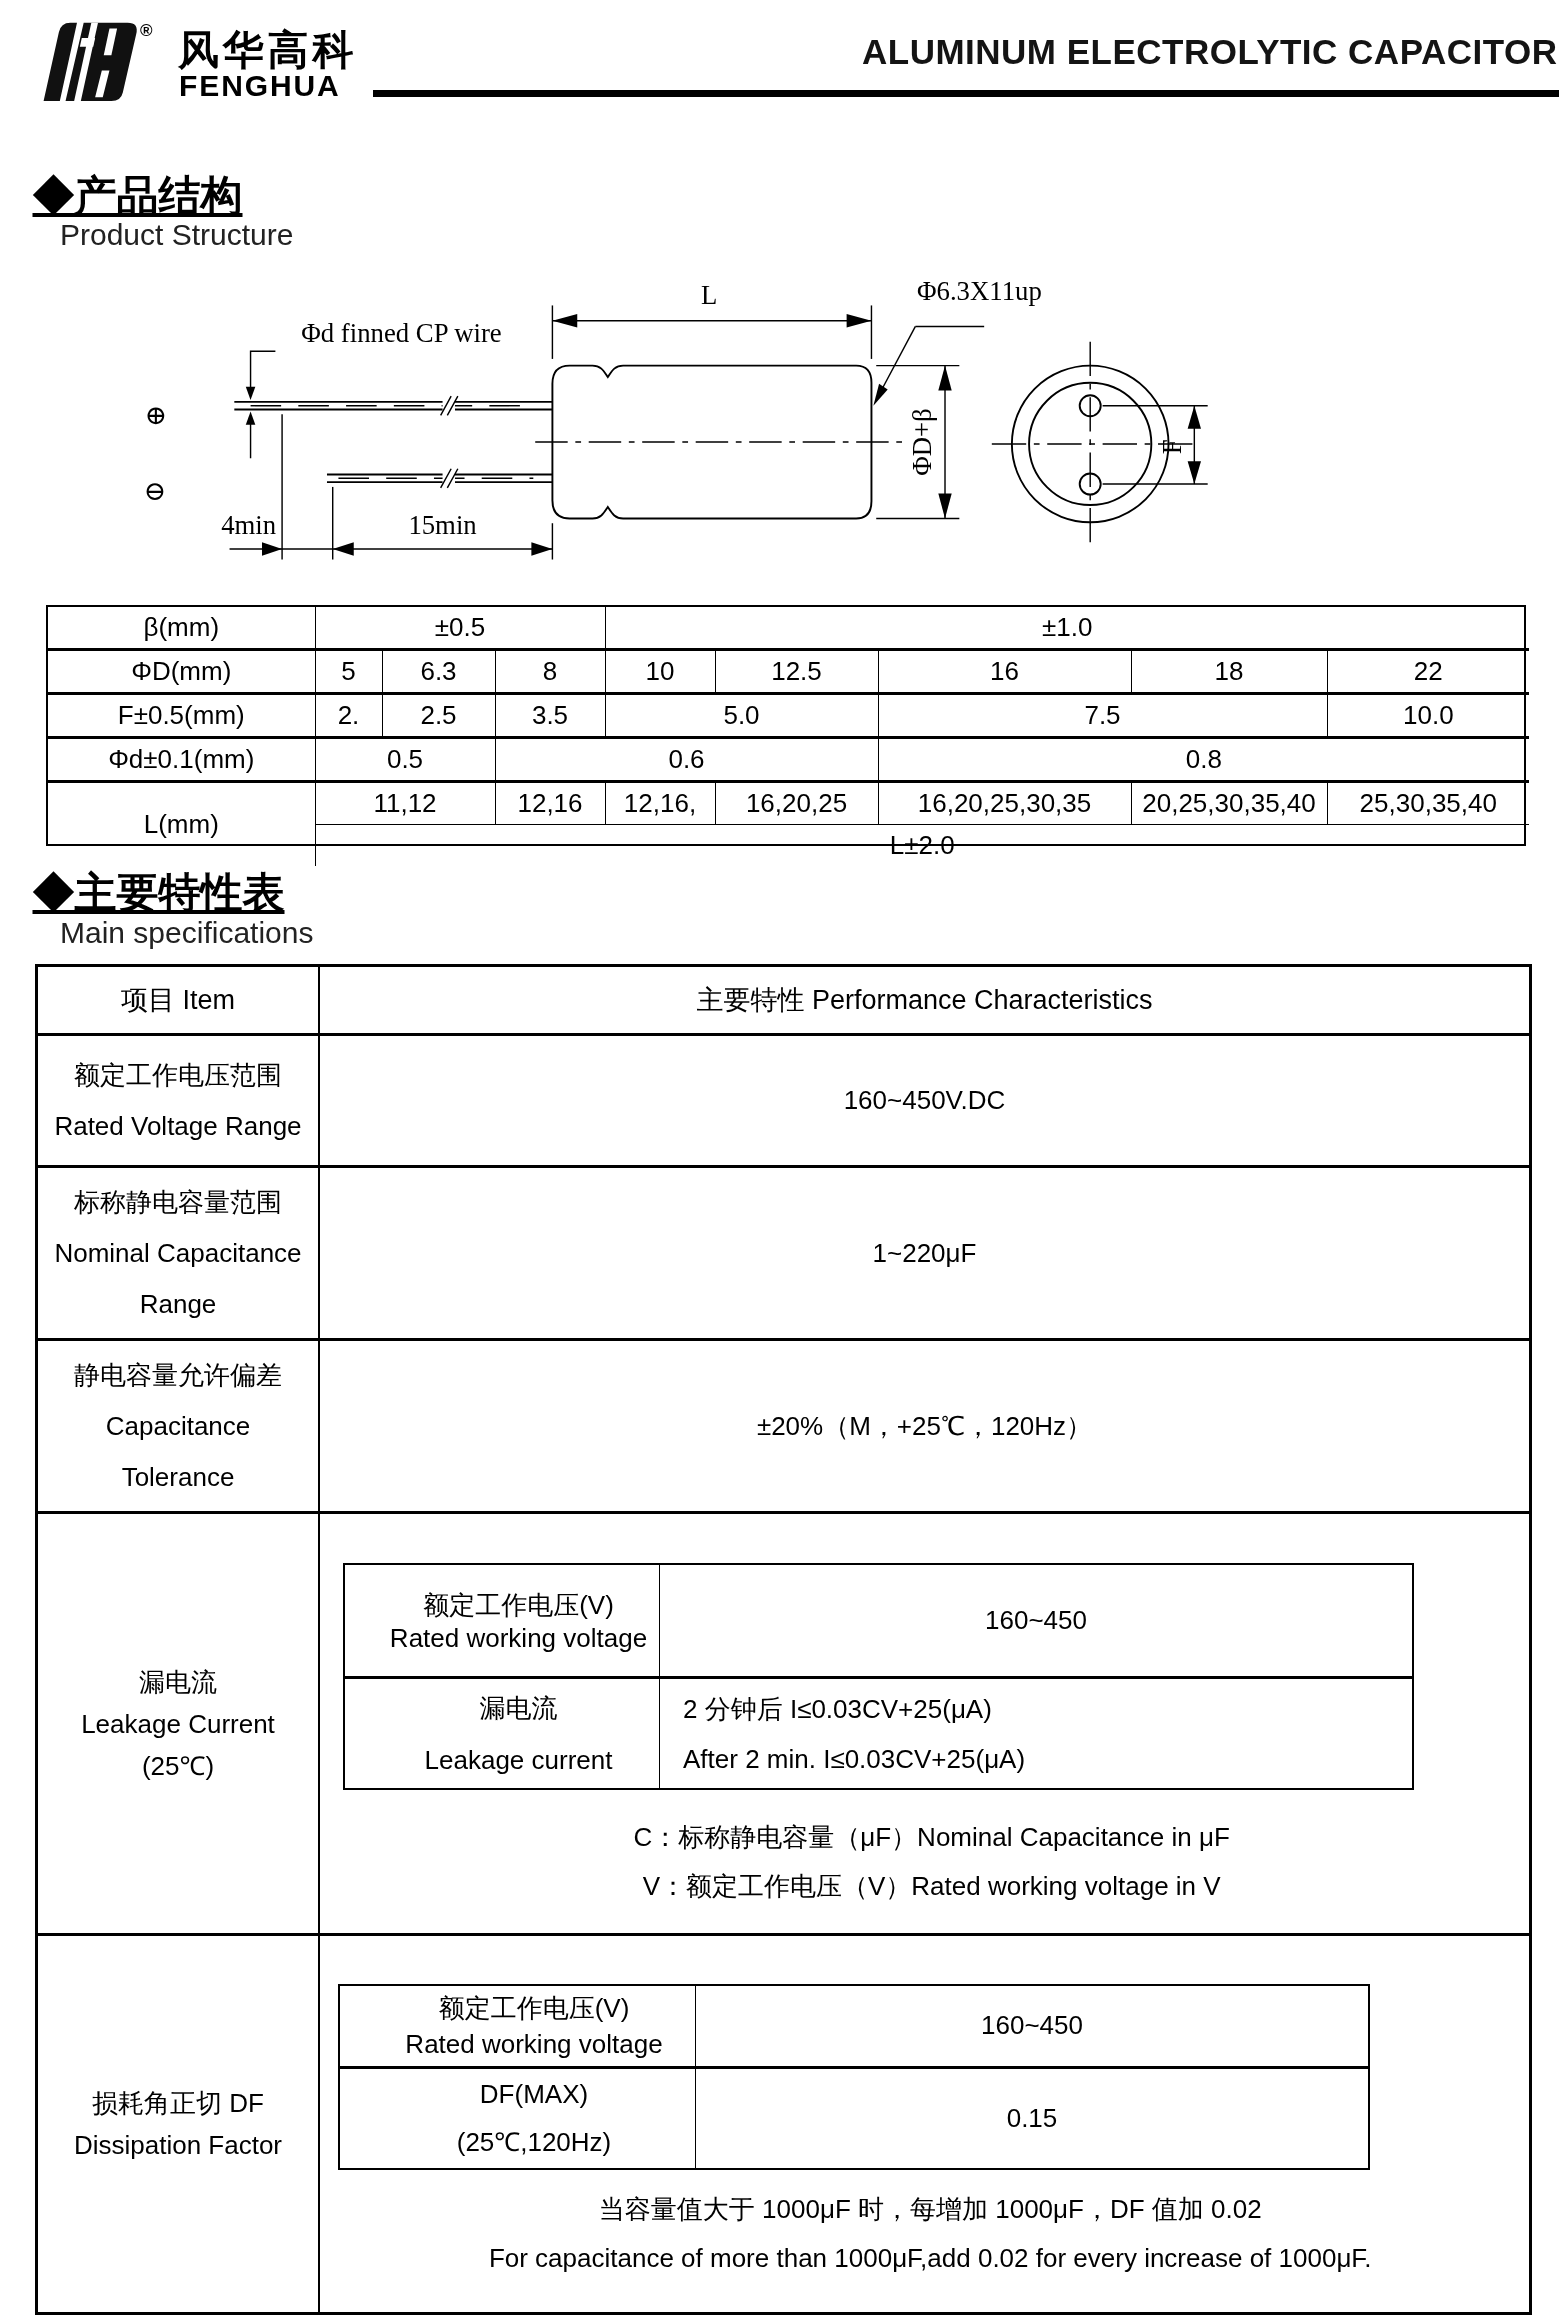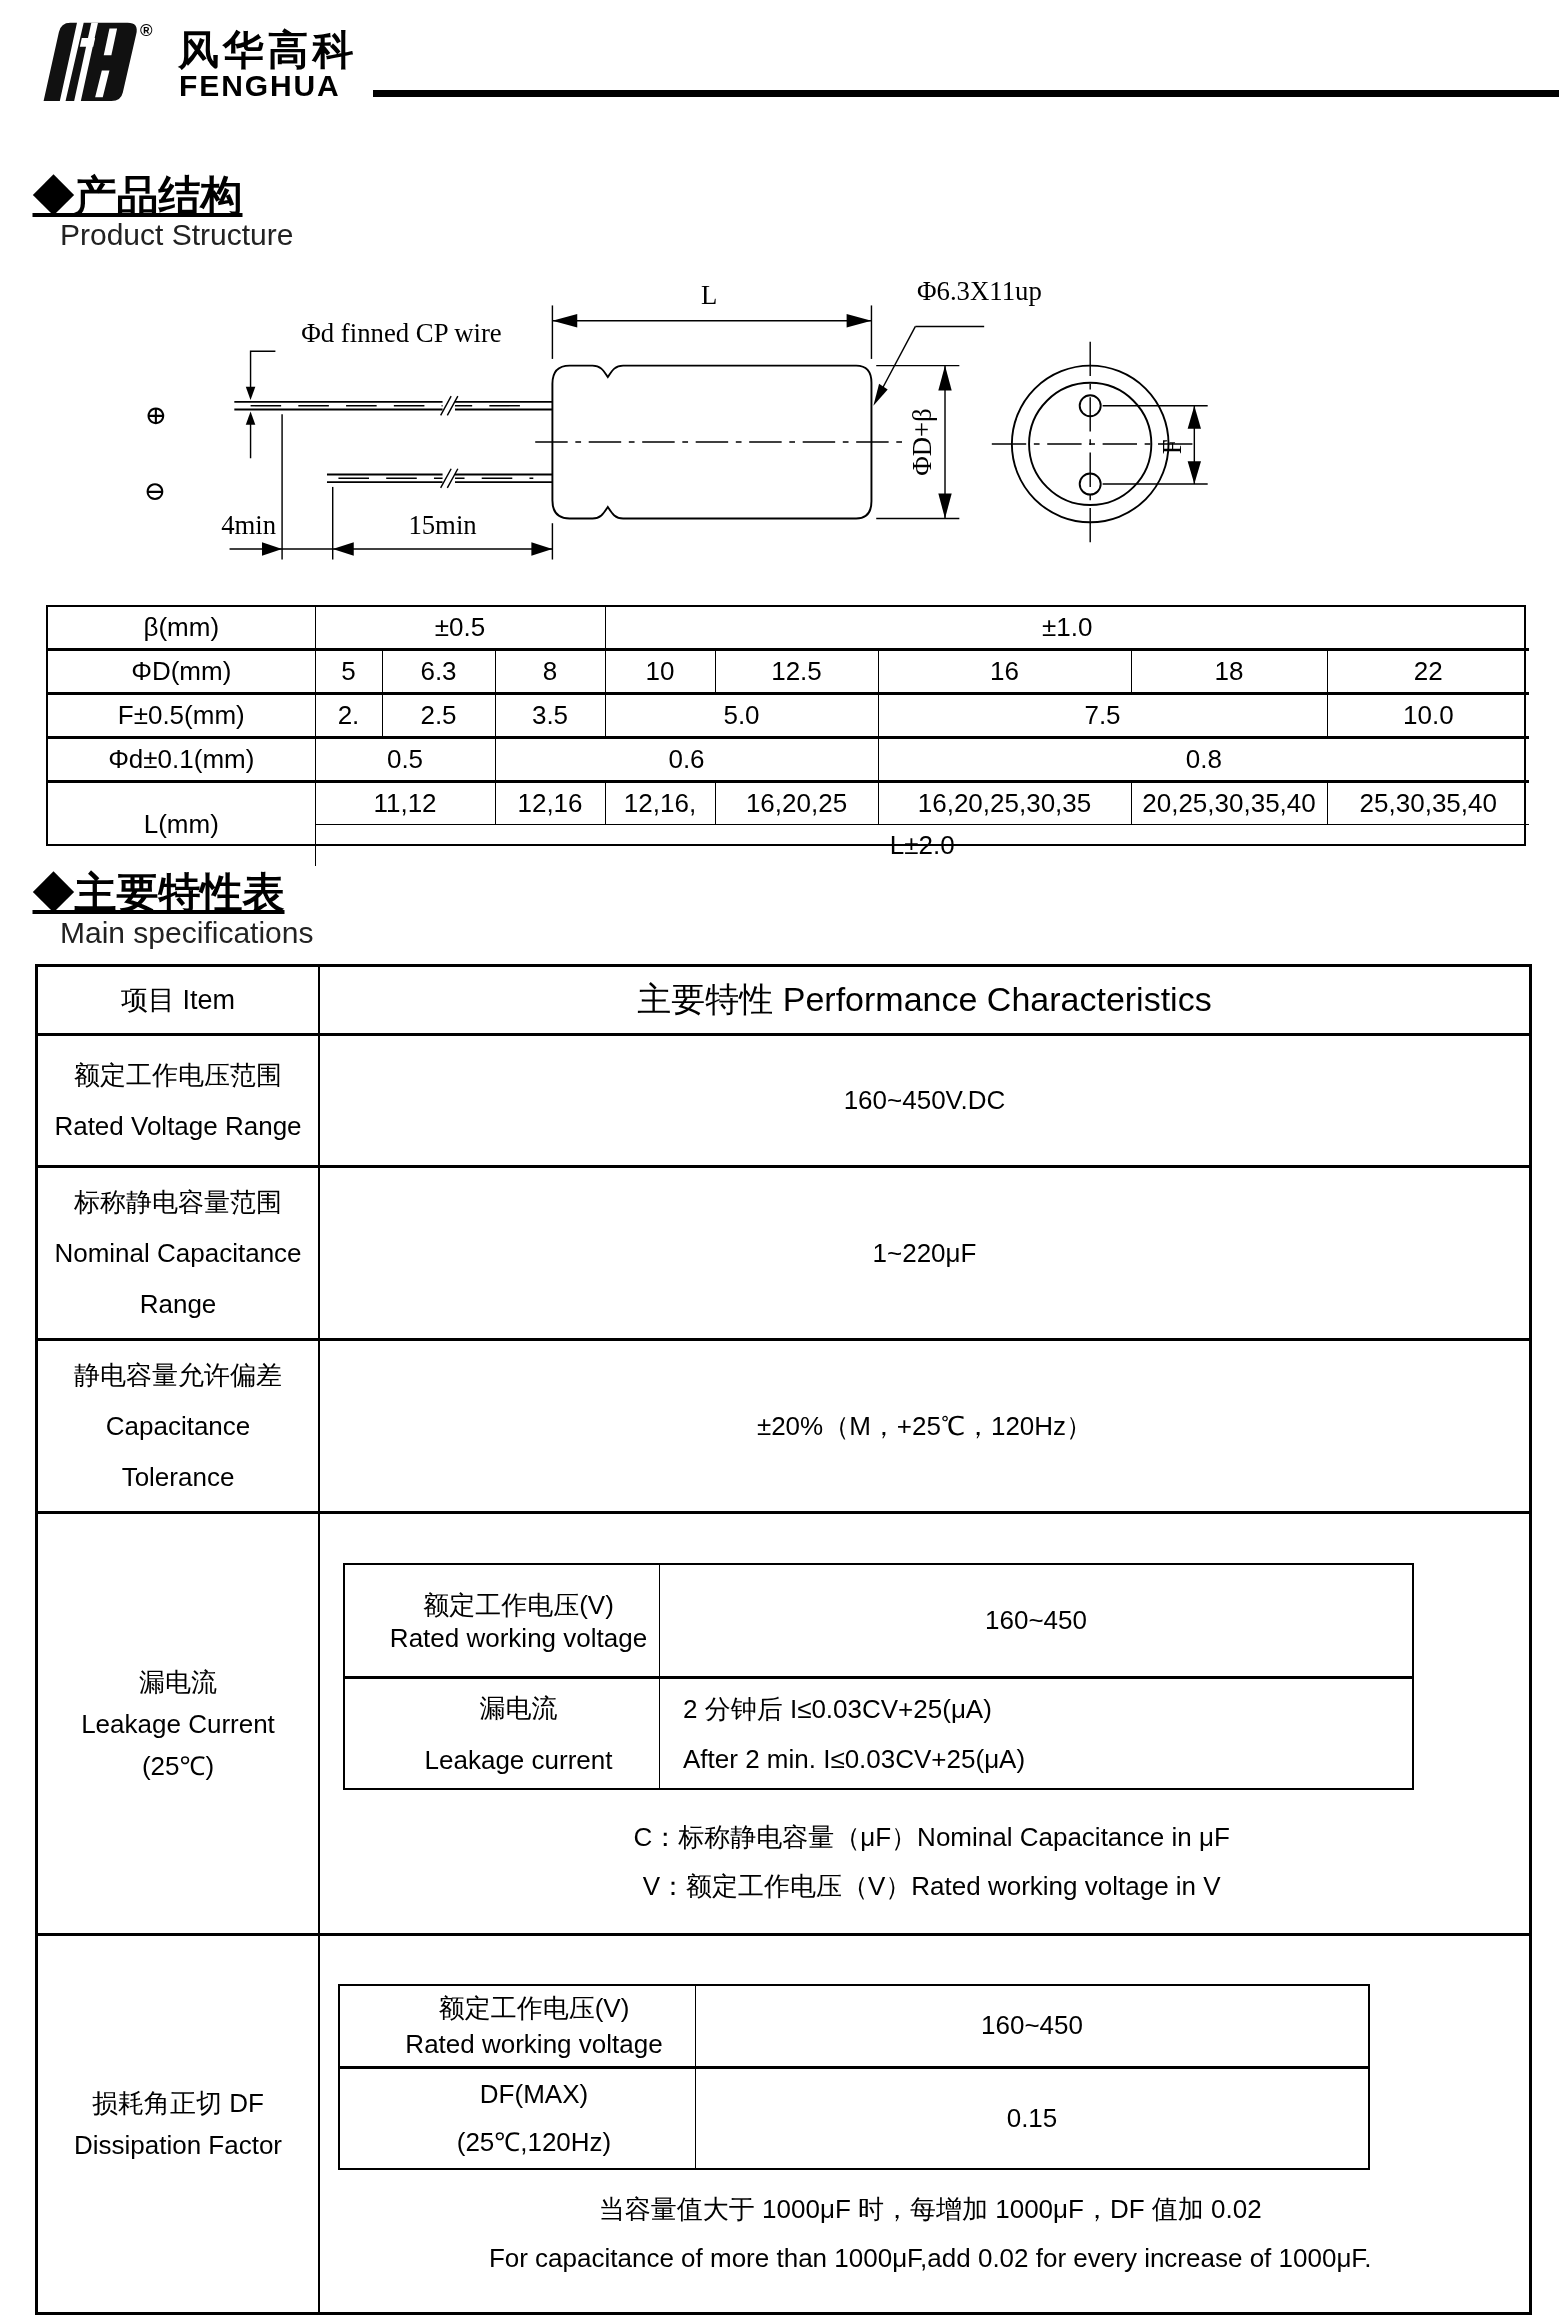--- a/index.html
+++ b/index.html
@@ -71,20 +71,21 @@
     <g fill="#fff">
       <path d="M60,4 L67,4 L49,86 L42,86 Z"></path>
       <path d="M79,10 L87,10 L81,38 L73,38 Z"></path>
       <path d="M71,54 L79,54 L72,82 L64,82 Z"></path>
       <path d="M50,20 L64,20 L62,29 L48,29 Z"></path>
     </g>
   </svg>
   <div class="reg-mark">®</div>
   <div class="logo-cn">风华高科</div>
   <div class="logo-en">FENGHUA</div>
+  <div class="doc-title">ALUMINUM ELECTROLYTIC CAPACITOR</div>
   <div class="title-rule"></div>
 
   <div class="sec-cn s1cn">◆产品结构</div>
   <div class="sec-en s1en">Product Structure</div>
 
   <svg class="diagram" width="1185" height="384" viewBox="0 0 1240 402">
 
     <text x="73" y="226" font-size="40" text-anchor="middle">⊕</text>
     <text x="72" y="306" font-size="40" text-anchor="middle">⊖</text>
 
@@ -240,21 +241,21 @@
   <div class="spec-wrap">
     <table class="spec">
       <colgroup>
           <col style="width:281px">
           <col>
         </colgroup>
 
       <tbody>
           <tr class="first" style="height:61px">
         <td class="lbl" style="font-size:27px">项目 Item</td>
-        <td class="val" style="font-size:34px">主要特性 Performance Characteristics</td>
+        <td class="val" style="font-size:27px">主要特性 Performance Characteristics</td>
       </tr>
 
       <tr style="height:119px">
         <td class="lbl">
           <div class="lbl-line">额定工作电压范围</div>
           <div class="lbl-line">Rated Voltage Range</div>
         </td>
         <td class="val">160~450V.DC</td>
       </tr>
 

